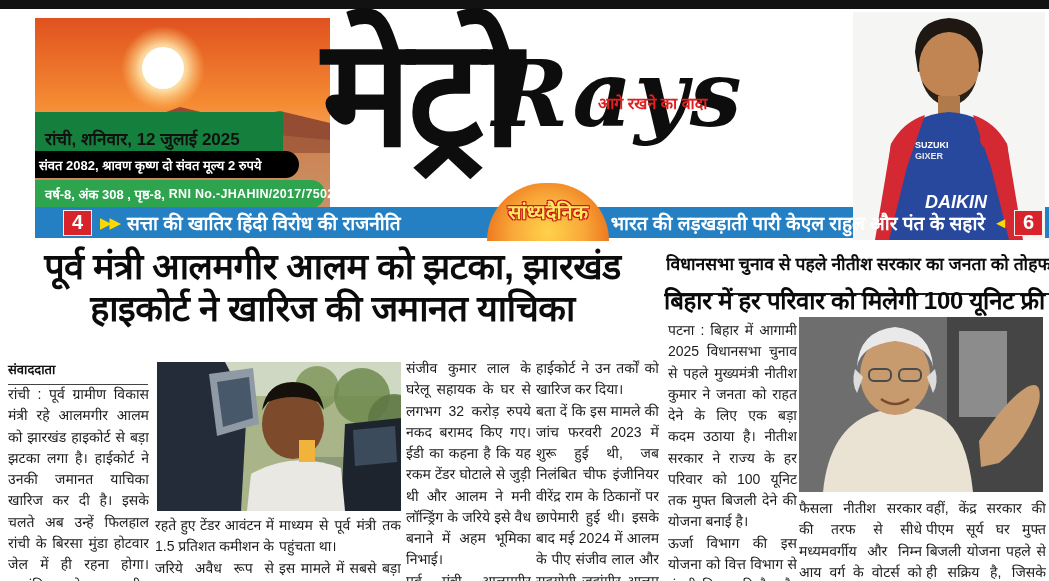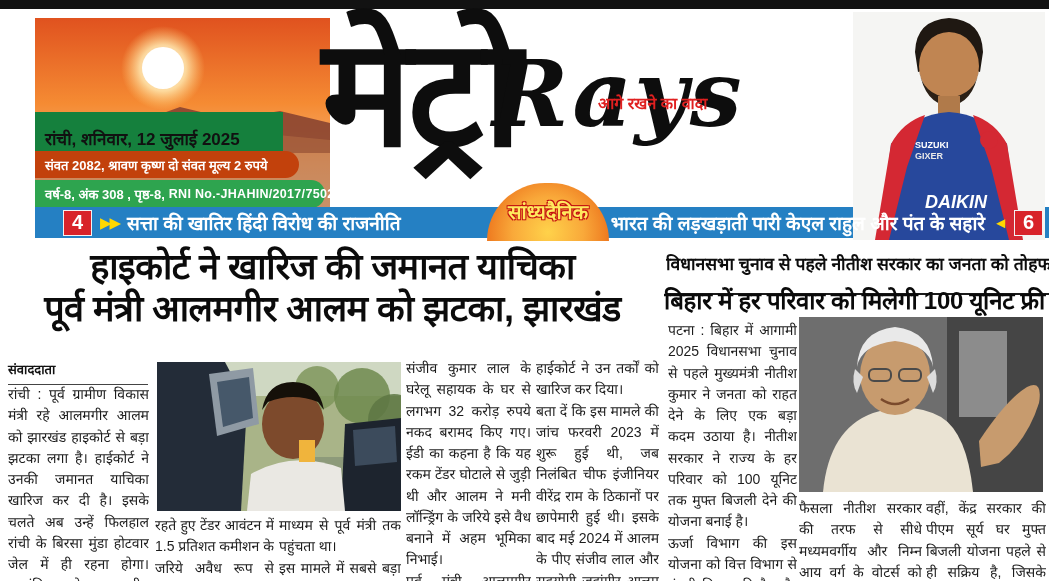--- a/index.html
+++ b/index.html
@@ -13,22 +13,22 @@
   .topbar { position:absolute; left:0; top:0; width:1049px; height:9px; background:#121212; }
 
   
   .sunrise { position:absolute; left:35px; top:18px; width:295px; height:190px; overflow:hidden; }
   .dateline {
     position:absolute; left:35px; top:112px; width:248px; height:52px; background:#15803d;
     display:flex; align-items:center; padding-left:10px;
     font-size:17px; font-weight:bold; color:#111;
   }
   .samvat {
-    position:absolute; left:35px; top:151px; width:264px; height:27px; background:#c2410c;
-    border-radius:0 14px 14px 0; display:flex; align-items:center; padding-left:10px;
+    position:absolute; left:35px; top:151px; width:264px; height:27px; background:#000000;
+    border-radius:0 14px 14px 0; display:flex; align-items:center; padding-left:4px;
     color:#fff; font-size:13px; font-weight:bold;
   }
   .issue {
     position:absolute; left:35px; top:180px; width:290px; height:28px; background:#2ea44f;
     border-radius:0 14px 14px 0; display:flex; align-items:center; padding-left:10px;
     color:#fff; font-size:13px; font-weight:bold; white-space:nowrap;
   }
   .issue .rni { font-size:12.5px; margin-left:4px; letter-spacing:0.3px; }
   .logo-hindi {
     position:absolute; left:322px; top:-12px; font-size:150px; line-height:1.4;
@@ -177,22 +177,22 @@
       <span class="teaser-text">सत्ता की खातिर हिंदी विरोध की राजनीति</span>
     </div>
     <div class="teaser-group">
       <span class="teaser-text">भारत की लड़खड़ाती पारी केएल राहुल और पंत के सहारे</span>
       <span class="arrows">◄</span>
       <div class="pagebox">6</div>
     </div>
   </div>
 
   <div class="lead-headline">
+    <div>पूर्व मंत्री आलमगीर आलम को झटका, झारखंड</div>
     <div>हाइकोर्ट ने खारिज की जमानत याचिका</div>
-    <div>पूर्व मंत्री आलमगीर आलम को झटका, झारखंड</div>
   </div>
 
   <div class="byline-wrap">संवाददाता</div>
 
   <div class="col lead-col1">रांची : पूर्व ग्रामीण विकास मंत्री रहे आलमगीर आलम को झारखंड हाइकोर्ट से बड़ा झटका लगा है। हाईकोर्ट ने उनकी जमानत याचिका खारिज कर दी है। इसके चलते अब उन्हें फिलहाल रांची के बिरसा मुंडा होटवार जेल में ही रहना होगा। हालांकि, उनके पास सुप्रीम कोर्ट का दरवाजा खटखटाने का विकल्प अभी खुला है।
 ईडी (प्रवर्तन निदेशालय) की जांच के अनुसार, आलमगीर आलम पर ग्रामीण विकास मंत्री</div>
 
   <div class="lead-photo">
     <svg width="244" height="149" viewBox="0 0 244 149" preserveAspectRatio="none">
       <rect width="244" height="149" fill="#a9b488"></rect>

